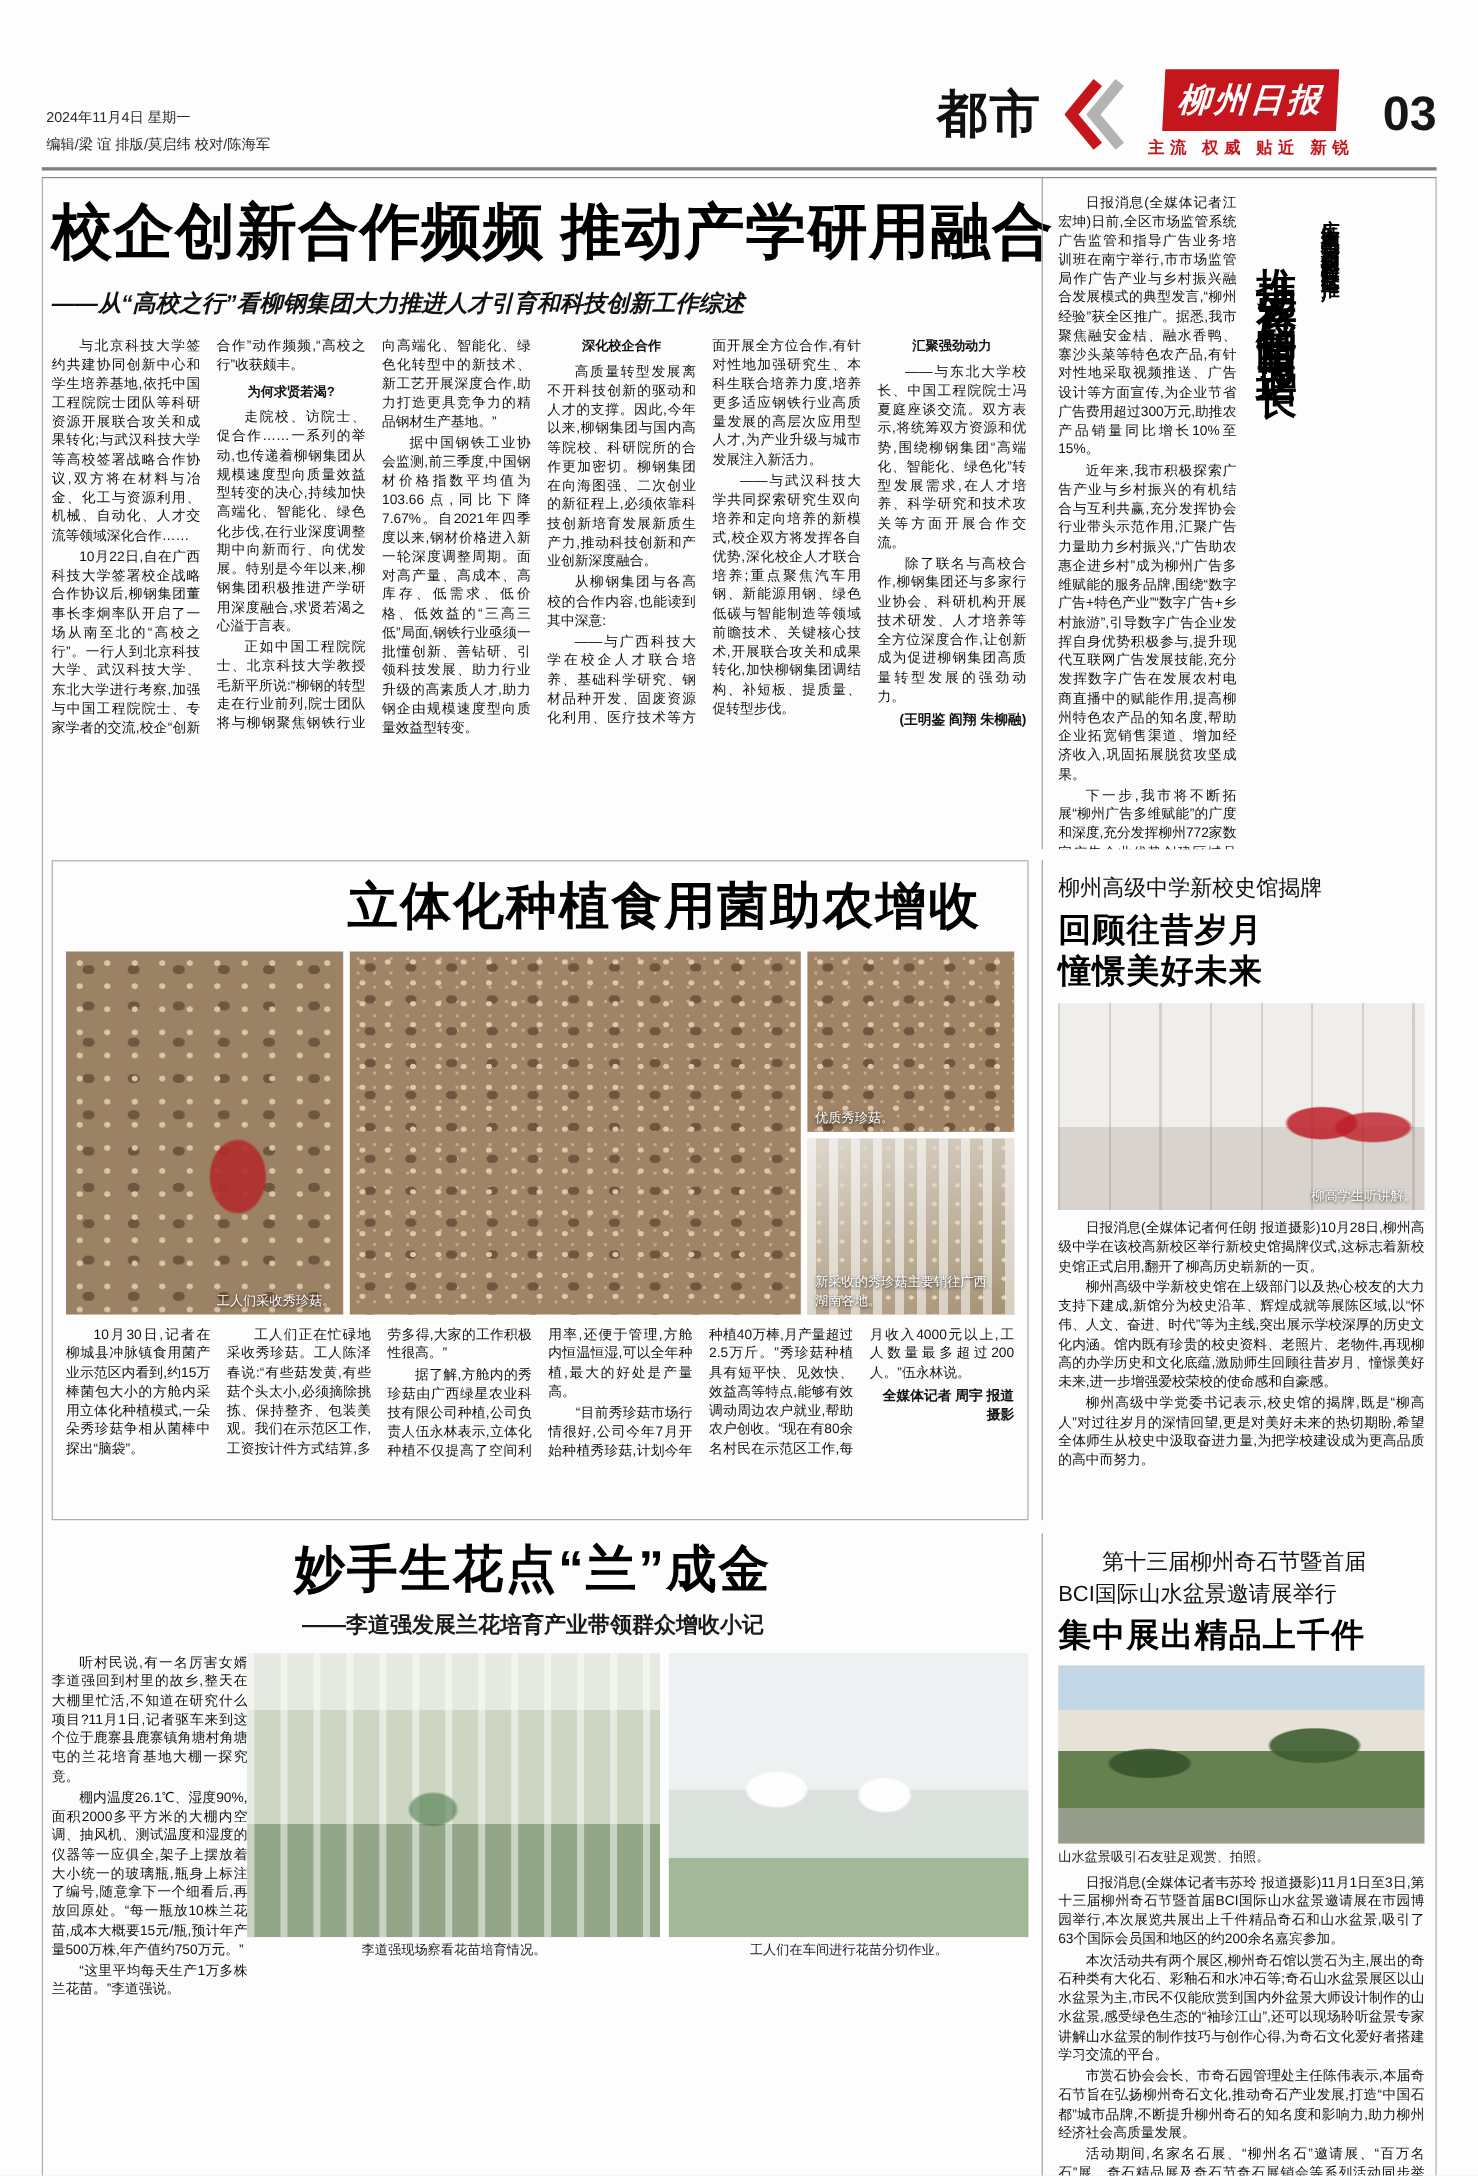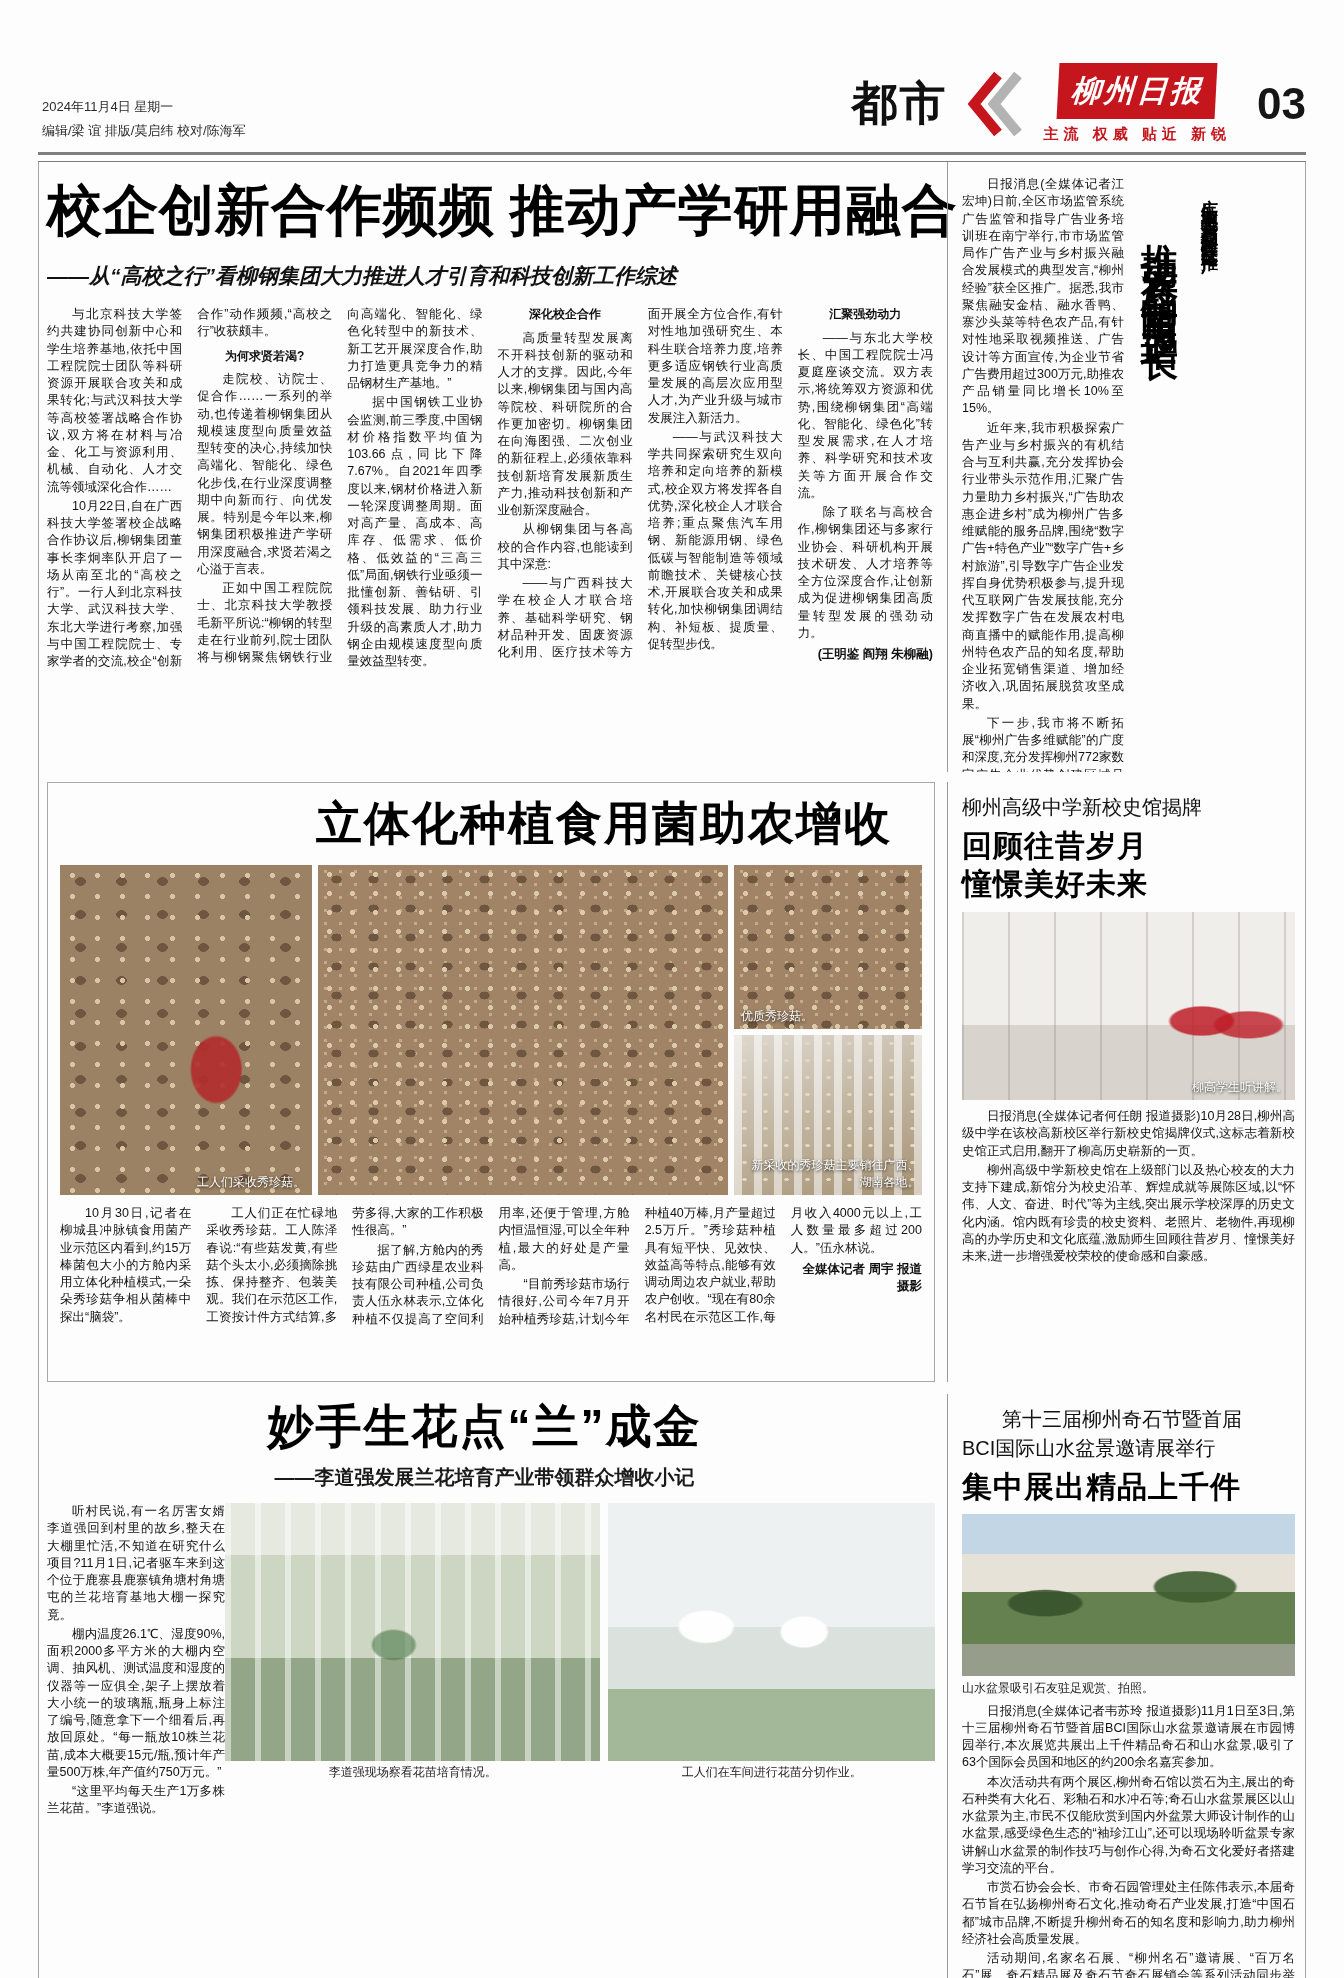--- a/index.html
+++ b/index.html
@@ -68,21 +68,21 @@
      background-image:radial-gradient(ellipse at 30% 48%,rgba(255,255,255,.95) 0 8%,rgba(0,0,0,0) 9%),
        radial-gradient(ellipse at 60% 50%,rgba(255,255,255,.95) 0 8%,rgba(0,0,0,0) 9%),
        linear-gradient(180deg,#eef1f1 0 48%,#dbe2dd 48% 72%,#a2b899 72%);}
   .ph-bonsai{background:linear-gradient(180deg,#bfd4e4 0 22%,#e4e0d6 22% 45%,#5f7c50 45% 78%,#8d9482 78%);
      background-image:radial-gradient(ellipse at 70% 45%,rgba(62,94,48,.9) 0 12%,rgba(0,0,0,0) 13%),
        radial-gradient(ellipse at 25% 55%,rgba(52,80,42,.85) 0 10%,rgba(0,0,0,0) 11%),
        linear-gradient(180deg,#c2d6e5 0 25%,#e7e2d8 25% 48%,#64814f 48% 80%,#969d8b 80%);}
   
   .mushroom{flex:1;border:1px solid #a8a8a8;margin:10px 12px 0 2px;padding:8px 12px 24px 12px;min-width:0;}
   .mushroom h2{margin:2px 30px 10px 0;font-size:46px;font-weight:900;text-align:right;letter-spacing:2px;color:#000;}
-  .mush-grid{display:grid;grid-template-columns:252px 1fr 188px;grid-template-rows:164px 160px;gap:6px;text-align:right;}
+  .mush-grid{display:grid;grid-template-columns:252px 1fr 188px;grid-template-rows:164px 160px;gap:6px;}
   .mush-grid .big{grid-row:1 / span 2;}
   .mushroom .bodytext{column-count:6;column-gap:15px;height:152px;margin-top:10px;}
   
   .kicker{font-size:20px;color:#111;margin:2px 0 6px 0;}
   .bighead{font-size:30px;font-weight:900;line-height:1.25;color:#000;letter-spacing:1px;}
   .liugao .photo{height:188px;margin:10px 0 8px 0;}
   .liugao .bodytext{height:250px;}
   
   .orchid{flex:1;position:relative;margin:12px 12px 0 2px;min-width:0;}
   .orchid-head{margin-left:165px;width:545px;text-align:center;}
@@ -187,20 +187,21 @@
         <div class="liugao">
           <div class="kicker">柳州高级中学新校史馆揭牌</div>
           <div class="bighead">回顾往昔岁月</div>
           <div class="bighead">憧憬美好未来</div>
           <div class="photo ph-exhibit">
             <div class="cap-ov r">柳高学生听讲解。</div>
           </div>
           <div class="bodytext">
               <div class="para">日报消息(全媒体记者何任朗 报道摄影)10月28日,柳州高级中学在该校高新校区举行新校史馆揭牌仪式,这标志着新校史馆正式启用,翻开了柳高历史崭新的一页。</div>
               <div class="para">柳州高级中学新校史馆在上级部门以及热心校友的大力支持下建成,新馆分为校史沿革、辉煌成就等展陈区域,以“怀伟、人文、奋进、时代”等为主线,突出展示学校深厚的历史文化内涵。馆内既有珍贵的校史资料、老照片、老物件,再现柳高的办学历史和文化底蕴,激励师生回顾往昔岁月、憧憬美好未来,进一步增强爱校荣校的使命感和自豪感。</div>
+              <div class="para">柳州高级中学党委书记表示,校史馆的揭牌,既是“柳高人”对过往岁月的深情回望,更是对美好未来的热切期盼,希望全体师生从校史中汲取奋进力量,为把学校建设成为更高品质的高中而努力。</div>
             </div>
         </div>
       </div>
     </div>
 
     <div class="row">
       <div class="orchid">
         <div class="orchid-head">
           <h2>妙手生花点“兰”成金</h2>
           <div class="sub">——李道强发展兰花培育产业带领群众增收小记</div>

